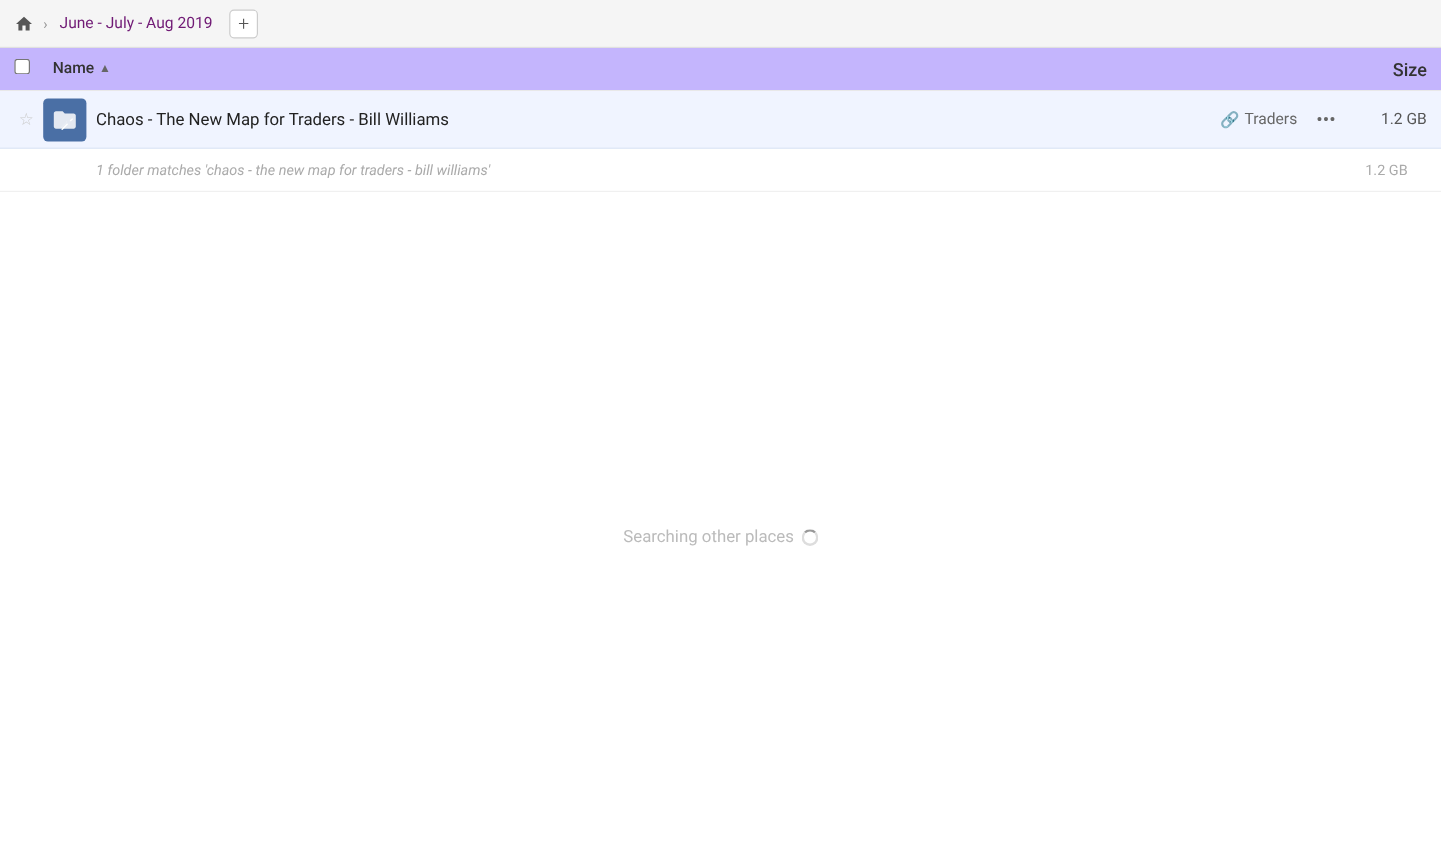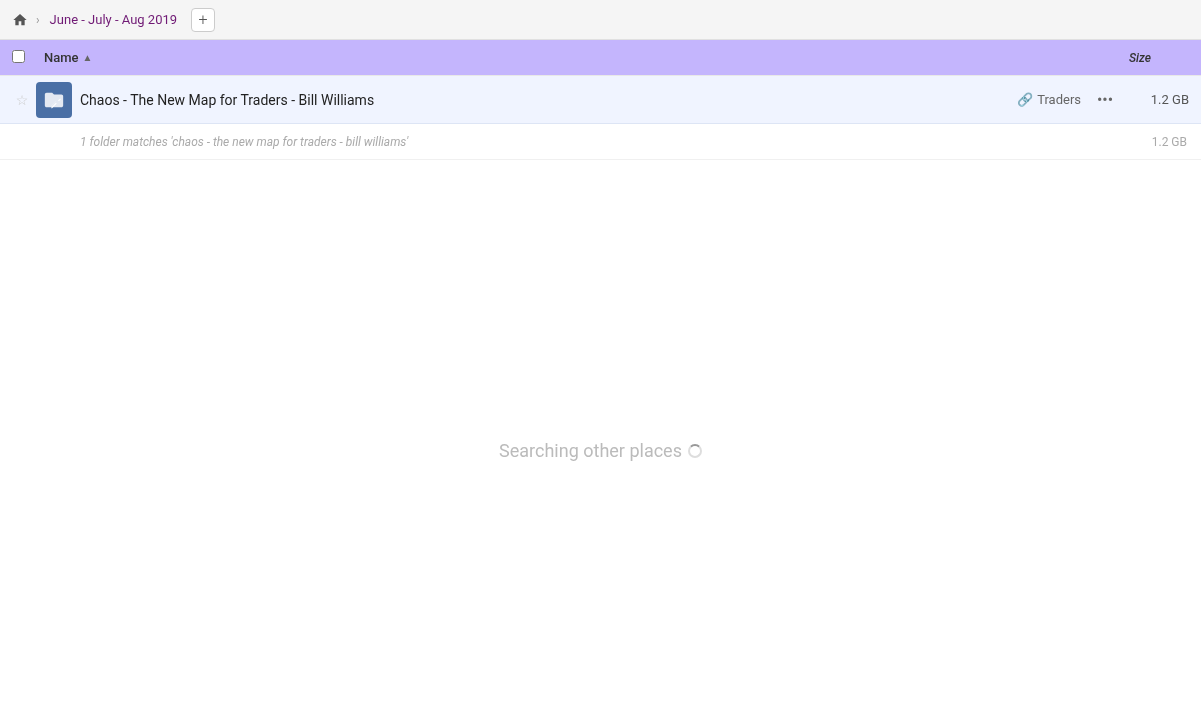--- a/index.html
+++ b/index.html
@@ -71,26 +71,25 @@
     .col-name {
       flex: 1;
       font-size: 13px;
       color: #333;
       font-weight: 500;
       display: flex;
       align-items: center;
       gap: 4px;
     }
     .col-size {
-      font-size: 12px;
+      font-size: 15px;
       color: #333;
       font-weight: 500;
-      text-align: left;
+      text-align: right;
       min-width: 60px;
-      font-style: italic;
     }
     .sort-arrow {
       font-size: 10px;
       color: #666;
     }
 
     
     .file-row {
       display: flex;
       align-items: center;
@@ -159,21 +158,21 @@
       font-size: 13px;
       color: #555;
       min-width: 60px;
       text-align: right;
     }
 
     
     .match-info-row {
       display: flex;
       align-items: center;
-      padding: 6px 14px 6px 80px;
+      padding: 6px 28px 6px 80px;
       border-bottom: 1px solid #f0f0f0;
       height: 36px;
     }
     .match-info-text {
       flex: 1;
       font-size: 12px;
       color: #aaa;
       font-style: italic;
     }
     .match-info-size {
@@ -184,21 +183,21 @@
     }
 
     
     .searching-area {
       display: flex;
       align-items: center;
       justify-content: center;
       margin-top: 280px;
     }
     .searching-text {
-      font-size: 18px;
+      font-size: 14px;
       color: #bbb;
       display: flex;
       align-items: center;
       gap: 6px;
     }
     .spinner {
       display: inline-block;
       width: 14px;
       height: 14px;
       border: 2px solid #ddd;

